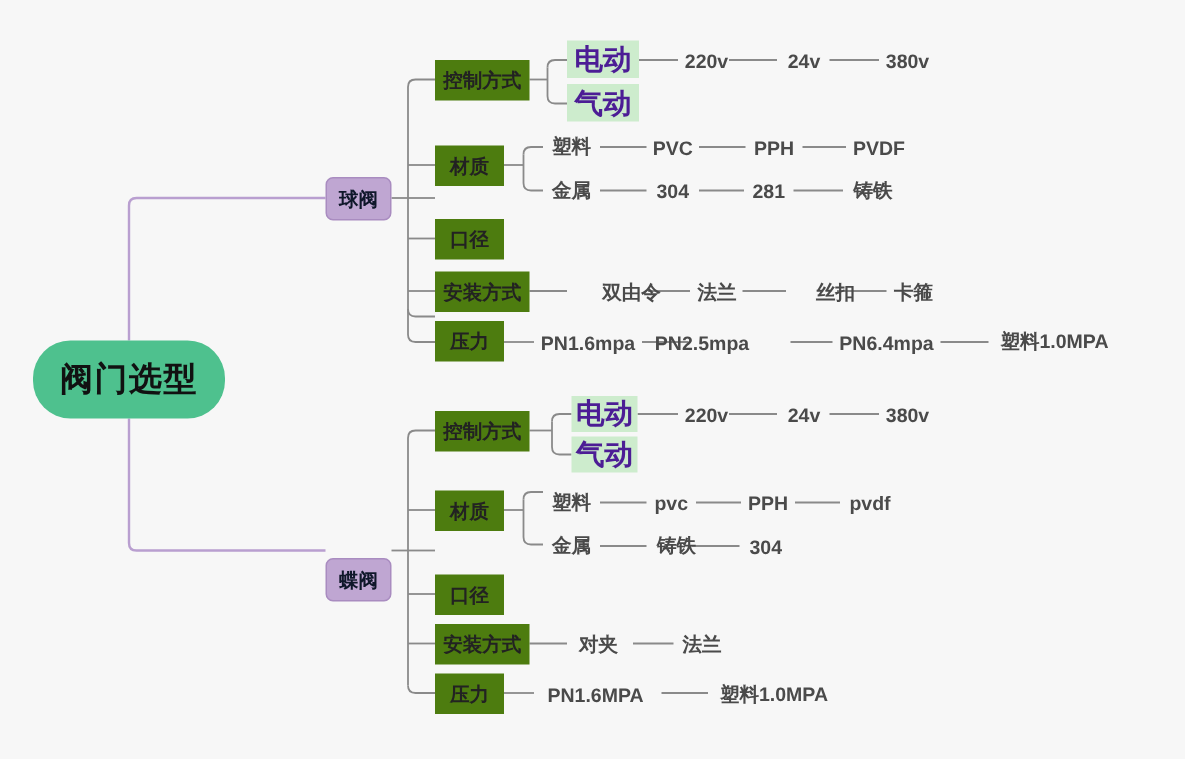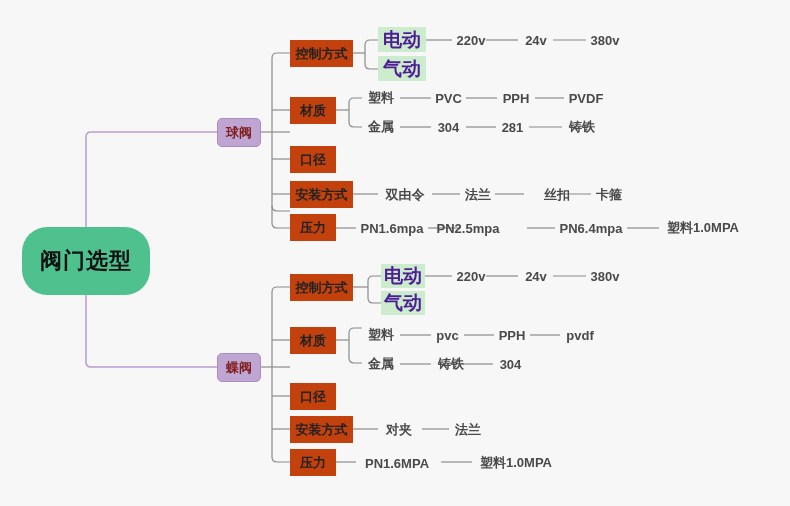--- a/index.html
+++ b/index.html
@@ -18,25 +18,25 @@
 
   
   .n-root{
     background:#4ec18e;border-radius:7px;
     font-size:22px;font-weight:bold;color:#111;
     letter-spacing:1px;
   }
   
   .n-l1{
     background:#bfa6d2;border:1px solid #a98cc0;border-radius:5px;
-    font-size:13px;font-weight:bold;color:#7f1d1d;
+    font-size:13px;font-weight:bold;color:#0f172a;
   }
   
   .n-l2{
-    background:#c2410c;
+    background:#4d7c0f;
     font-size:13px;font-weight:bold;color:#222;
   }
   
   .n-l3{
     background:#cdeccd;
     font-size:19px;font-weight:bold;color:#4c1d95;
   }
   
   .n-txt{
     font-size:13px;font-weight:bold;color:#4a4a4a;
@@ -126,21 +126,21 @@
       <path d="M461 364 L493 364"></path>
 
       <path d="M353 429 L378 429"></path>
       <path d="M422 429 L449 429"></path>
 
       <path d="M336 462 L356 462"></path>
       <path d="M441 462 L472 462"></path>
     </g>
   </svg>
 
-  <div class="node n-root" style="left:22px;top:227px;width:128px;height:68px;border-radius:25px;">阀门选型</div>
+  <div class="node n-root" style="left:22px;top:227px;width:128px;height:52px;border-radius:25px;">阀门选型</div>
 
   <div class="node n-l1" style="left:217px;top:118px;width:44px;height:29px;">球阀</div>
 
   <div class="node n-l2" style="left:290px;top:40px;width:63px;height:27px;">控制方式</div>
   <div class="node n-l3" style="left:378px;top:27px;width:48px;height:25px;">电动</div>
   <div class="node n-l3" style="left:378px;top:56px;width:48px;height:25px;">气动</div>
   <div class="node n-txt" style="left:452px;top:30px;width:38px;height:20px;">220v</div>
   <div class="node n-txt" style="left:518px;top:30px;width:36px;height:20px;">24v</div>
   <div class="node n-txt" style="left:586px;top:30px;width:38px;height:20px;">380v</div>
 
@@ -150,32 +150,32 @@
   <div class="node n-txt" style="left:431px;top:88px;width:35px;height:20px;">PVC</div>
   <div class="node n-txt" style="left:497px;top:88px;width:38px;height:20px;">PPH</div>
   <div class="node n-txt" style="left:564px;top:88px;width:44px;height:20px;">PVDF</div>
   <div class="node n-txt" style="left:431px;top:117px;width:35px;height:20px;">304</div>
   <div class="node n-txt" style="left:496px;top:117px;width:33px;height:20px;">281</div>
   <div class="node n-txt" style="left:562px;top:117px;width:40px;height:20px;">铸铁</div>
 
   <div class="node n-l2" style="left:290px;top:146px;width:46px;height:27px;">口径</div>
 
   <div class="node n-l2" style="left:290px;top:181px;width:63px;height:27px;">安装方式</div>
-  <div class="node n-txt" style="left:378px;top:185px;width:54px;height:20px;">双由令</div>
+  <div class="node n-txt" style="left:394px;top:185px;width:54px;height:20px;">双由令</div>
   <div class="node n-txt" style="left:460px;top:185px;width:36px;height:20px;">法兰</div>
   <div class="node n-txt" style="left:539px;top:185px;width:36px;height:20px;">丝扣</div>
   <div class="node n-txt" style="left:591px;top:185px;width:36px;height:20px;">卡箍</div>
 
   <div class="node n-l2" style="left:290px;top:214px;width:46px;height:27px;">压力</div>
   <div class="node n-txt" style="left:356px;top:218px;width:72px;height:20px;">PN1.6mpa</div>
   <div class="node n-txt" style="left:432px;top:218px;width:72px;height:20px;">PN2.5mpa</div>
   <div class="node n-txt" style="left:555px;top:218px;width:72px;height:20px;">PN6.4mpa</div>
   <div class="node n-txt" style="left:659px;top:218px;width:88px;height:20px;">塑料1.0MPA</div>
 
-  <div class="node n-l1" style="left:217px;top:353px;width:44px;height:29px;">蝶阀</div>
+  <div class="node n-l1" style="left:217px;top:372px;width:44px;height:29px;">蝶阀</div>
 
   <div class="node n-l2" style="left:290px;top:274px;width:63px;height:27px;">控制方式</div>
   <div class="node n-l3" style="left:381px;top:264px;width:44px;height:24px;">电动</div>
   <div class="node n-l3" style="left:381px;top:291px;width:44px;height:24px;">气动</div>
   <div class="node n-txt" style="left:452px;top:266px;width:38px;height:20px;">220v</div>
   <div class="node n-txt" style="left:518px;top:266px;width:36px;height:20px;">24v</div>
   <div class="node n-txt" style="left:586px;top:266px;width:38px;height:20px;">380v</div>
 
   <div class="node n-l2" style="left:290px;top:327px;width:46px;height:27px;">材质</div>
   <div class="node n-txt" style="left:362px;top:325px;width:38px;height:20px;">塑料</div>

